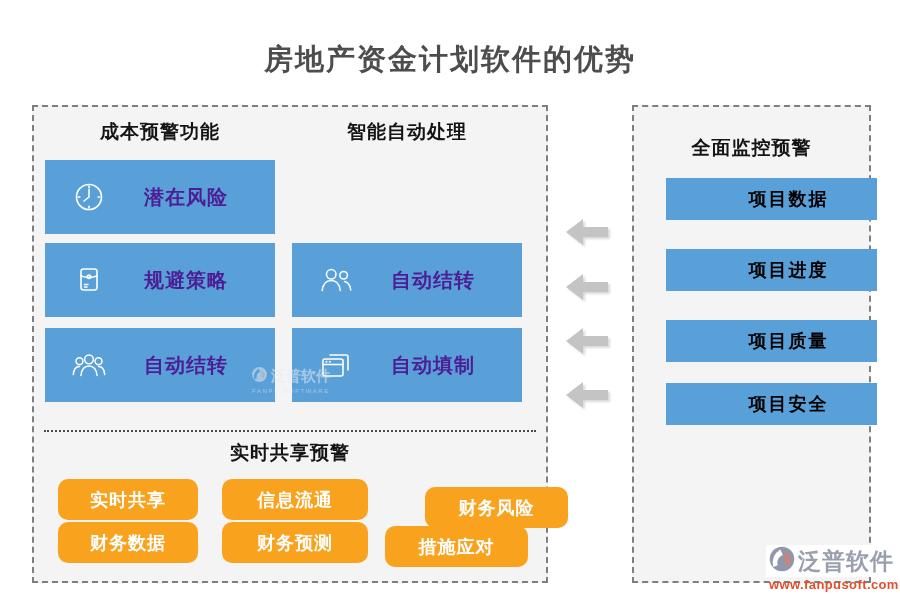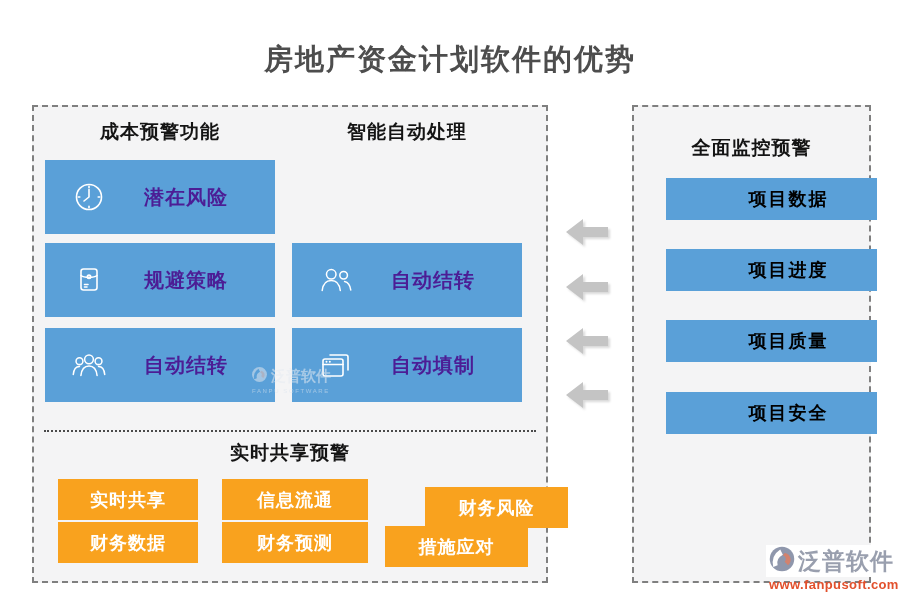--- a/index.html
+++ b/index.html
@@ -25,40 +25,40 @@
   .fb-icon svg{stroke:#fff;fill:none;stroke-width:1.6;stroke-linecap:round;stroke-linejoin:round;}
   .fb-label{flex:1;text-align:center;font-size:20px;font-weight:bold;
             letter-spacing:1px;padding-right:12px;}
 
   .sep{position:absolute;left:10px;right:10px;top:323px;border-top:2px dotted #4a4a4a;}
   .share-title{position:absolute;top:333px;left:0;width:100%;text-align:center;
                font-size:19px;font-weight:bold;color:#141414;letter-spacing:1px;}
 
   .tag{position:absolute;height:41px;background:var(--orange,#F9A21E);color:#fff;
        font-size:18px;font-weight:bold;display:flex;align-items:center;
-       justify-content:center;letter-spacing:1px;}
+       justify-content:center;letter-spacing:1px;border-radius:10px;}
   .t0{left:24px;top:372px;width:140px;}
   .t1{left:188px;top:372px;width:146px;}
   .t2{left:351px;top:380px;width:143px;margin-left:40px;}
   .t3{left:24px;top:415px;width:140px;}
   .t4{left:188px;top:415px;width:146px;}
   .t5{left:351px;top:419px;width:143px;}
 
   .watermark{position:absolute;left:209px;top:259px;width:96px;opacity:.55;
              z-index:3;text-align:center;pointer-events:none;}
   .wm-row{display:flex;align-items:center;justify-content:center;gap:3px;}
   .wm-name{font-size:15px;font-weight:bold;color:#e6ebf2;}
   .wm-cap{font-size:6px;color:#d9e3ee;letter-spacing:1.6px;margin-top:1px;}
 
   .rp-title{position:absolute;top:28px;left:0;width:100%;text-align:center;
             font-size:19px;font-weight:bold;color:#141414;letter-spacing:1px;}
   .ritem{position:absolute;left:32px;width:177px;height:42px;background:var(--blue,#5AA0D8);
          color:#000000;font-size:18px;font-weight:bold;display:flex;align-items:center;
          justify-content:center;letter-spacing:2px;padding-left:34px;}
-  .m0{top:71px;} .m1{top:142px;} .m2{top:213px;} .m3{top:285px;} .m4{top:357px;}
+  .m0{top:71px;} .m1{top:142px;} .m2{top:213px;} .m3{top:276px;} .m4{top:357px;}
 
   .arrow{position:absolute;left:566px;width:42px;height:26px;
          filter:drop-shadow(2px 2px 1px rgba(0,0,0,.15));}
   .a0{top:219px;} .a1{top:274px;} .a2{top:328px;} .a3{top:382px;}
   .arrow svg{display:block;}
 
   .logo{position:absolute;left:766px;top:545px;z-index:6;display:flex;
         align-items:center;gap:2px;background:#fff;padding:0 2px;}
   .logo-name{font-size:23px;font-weight:bold;color:#999fae;letter-spacing:1px;}
   .logo-url{position:absolute;left:769px;top:577px;z-index:6;font-size:13px;

